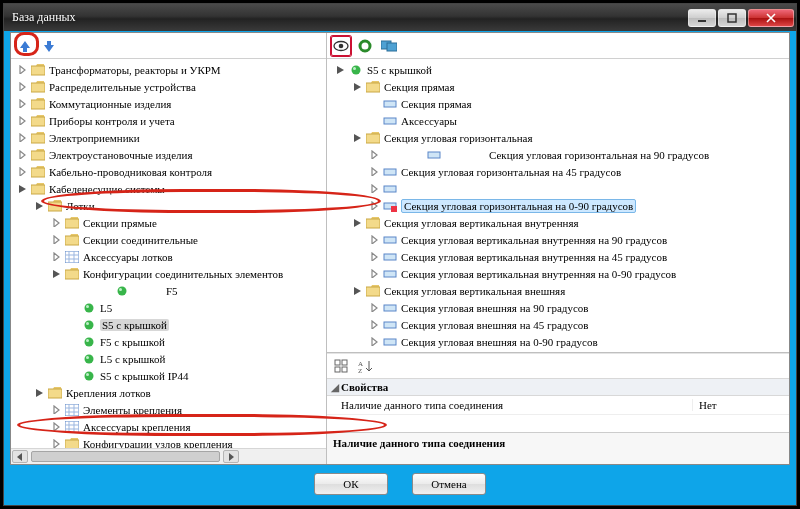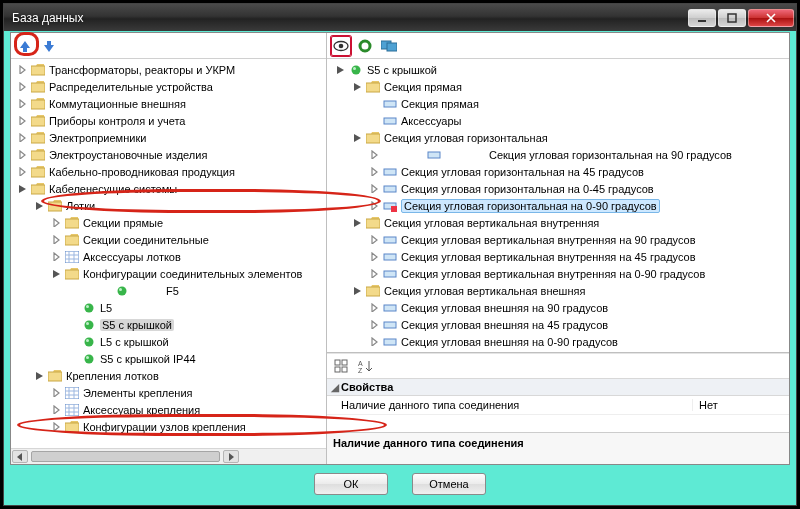--- a/index.html
+++ b/index.html
@@ -1,20 +1,20 @@
 <!DOCTYPE html>
 <html><head>
 <meta charset="utf-8">
 <style>
 * { box-sizing: border-box; }
 html, body { margin:0; padding:0; }
 body { font-family: "Segoe UI", Tahoma, sans-serif; font-size:11px; background:#000; width:800px; height:509px; overflow:hidden; }
 
 .window { width:800px; height:509px; background:#000; position:relative; }
-.inner { position:absolute; inset:3px; background:#5eead4; border:1px solid #444; }
+.inner { position:absolute; inset:3px; background:#0ea5e9; border:1px solid #444;font-family:Liberation Serif, serif; }
 
 .titlebar { height:27px; background:linear-gradient(#4a4a4a,#333 45%,#222 55%,#3a3a3a); display:flex; align-items:center; padding:0 2px 0 8px; color:#fff; }
 .title-text { flex:1; font-size:12px; text-shadow:0 0 3px rgba(0,0,0,.6); }
 .win-btn { width:28px; height:18px; margin-left:2px; border:1px solid rgba(255,255,255,.4); border-radius:3px; display:flex; align-items:center; justify-content:center; background:linear-gradient(#eaeaea,#cfcfcf 48%,#bcbcbc 52%,#d6d6d6); }
 .win-btn.close { width:46px; background:linear-gradient(#e67,#c33 48%,#a11 52%,#d44); color:#fff; }
 .win-btn svg { width:10px; height:10px; }
 
 .client { position:absolute; top:28px; left:6px; right:6px; bottom:40px; background:#fff; border:1px solid #888; }
 
 .split { display:flex; width:100%; height:100%; }
@@ -136,21 +136,21 @@
                     <svg viewBox="0 0 9 9">
                       <path d="M2 1 L7 5 L2 9 Z" fill="none" stroke="#888" stroke-width="1.2"></path>
                     </svg>
                   </span>
                   <span class="ic">
                     <svg width="14" height="12">
                       <path d="M0 2 L5 2 L6 0 L13 0 L13 2 L0 2 Z" fill="#e7c76a"></path>
                       <rect x="0" y="2" width="14" height="9" fill="#f3da8a" stroke="#caa845"></rect>
                     </svg>
                   </span>
-                  <span class="lbl">Коммутационные внешняя</span>
+                  <span class="lbl">Коммутационные изделия</span>
                 </div>
                 <div class="tree-row" style="padding-left: 6px;">
                   <span class="exp">
                     <svg viewBox="0 0 9 9">
                       <path d="M2 1 L7 5 L2 9 Z" fill="none" stroke="#888" stroke-width="1.2"></path>
                     </svg>
                   </span>
                   <span class="ic">
                     <svg width="14" height="12">
                       <path d="M0 2 L5 2 L6 0 L13 0 L13 2 L0 2 Z" fill="#e7c76a"></path>
@@ -192,21 +192,21 @@
                     <svg viewBox="0 0 9 9">
                       <path d="M2 1 L7 5 L2 9 Z" fill="none" stroke="#888" stroke-width="1.2"></path>
                     </svg>
                   </span>
                   <span class="ic">
                     <svg width="14" height="12">
                       <path d="M0 2 L5 2 L6 0 L13 0 L13 2 L0 2 Z" fill="#e7c76a"></path>
                       <rect x="0" y="2" width="14" height="9" fill="#f3da8a" stroke="#caa845"></rect>
                     </svg>
                   </span>
-                  <span class="lbl">Кабельно-проводниковая продукция</span>
+                  <span class="lbl">Кабельно-проводниковая контроля</span>
                 </div>
                 <div class="tree-row" style="padding-left: 6px;">
                   <span class="exp">
                     <svg viewBox="0 0 9 9">
                       <path d="M1 1 L8 5 L1 9 Z" fill="#555"></path>
                     </svg>
                   </span>
                   <span class="ic">
                     <svg width="14" height="12">
                       <path d="M0 2 L5 2 L6 0 L13 0 L13 2 L0 2 Z" fill="#e7c76a"></path>
@@ -310,20 +310,30 @@
                 </div>
                 <div class="tree-row selected" style="padding-left: 57px;">
                   <span class="exp"></span>
                   <span class="ic">
                     <svg width="12" height="12">
                       <circle cx="6" cy="6" r="4.5" fill="#38b54a"></circle>
                       <circle cx="4.5" cy="4.5" r="1.5" fill="#bdf0c7"></circle>
                     </svg>
                   </span>
                   <span class="lbl">S5  с крышкой</span>
+                </div>
+                <div class="tree-row" style="padding-left: 57px;">
+                  <span class="exp"></span>
+                  <span class="ic">
+                    <svg width="12" height="12">
+                      <circle cx="6" cy="6" r="4.5" fill="#38b54a"></circle>
+                      <circle cx="4.5" cy="4.5" r="1.5" fill="#bdf0c7"></circle>
+                    </svg>
+                  </span>
+                  <span class="lbl">F5  с крышкой</span>
                 </div>
                 <div class="tree-row" style="padding-left: 57px;">
                   <span class="exp"></span>
                   <span class="ic">
                     <svg width="12" height="12">
                       <circle cx="6" cy="6" r="4.5" fill="#38b54a"></circle>
                       <circle cx="4.5" cy="4.5" r="1.5" fill="#bdf0c7"></circle>
                     </svg>
                   </span>
                   <span class="lbl">L5  с крышкой</span>
@@ -531,21 +541,20 @@
                     <span class="exp">
                       <svg viewBox="0 0 9 9">
                         <path d="M2 1 L7 5 L2 9 Z" fill="none" stroke="#888" stroke-width="1.2"></path>
                       </svg>
                     </span>
                     <span class="ic">
                       <svg width="14" height="12">
                         <rect x="1" y="3" width="12" height="6" fill="#cfe5f6" stroke="#5a86c8"></rect>
                       </svg>
                     </span>
-                    <span class="lbl">Секция угловая горизонтальная на 0-45 градусов</span>
                   </div>
                   <div class="tree-row hl" style="padding-left: 42px;">
                     <span class="exp">
                       <svg viewBox="0 0 9 9">
                         <path d="M2 1 L7 5 L2 9 Z" fill="none" stroke="#888" stroke-width="1.2"></path>
                       </svg>
                     </span>
                     <span class="ic">
                       <svg width="14" height="12">
                         <rect x="1" y="3" width="12" height="6" fill="#cfe5f6" stroke="#5a86c8"></rect>

